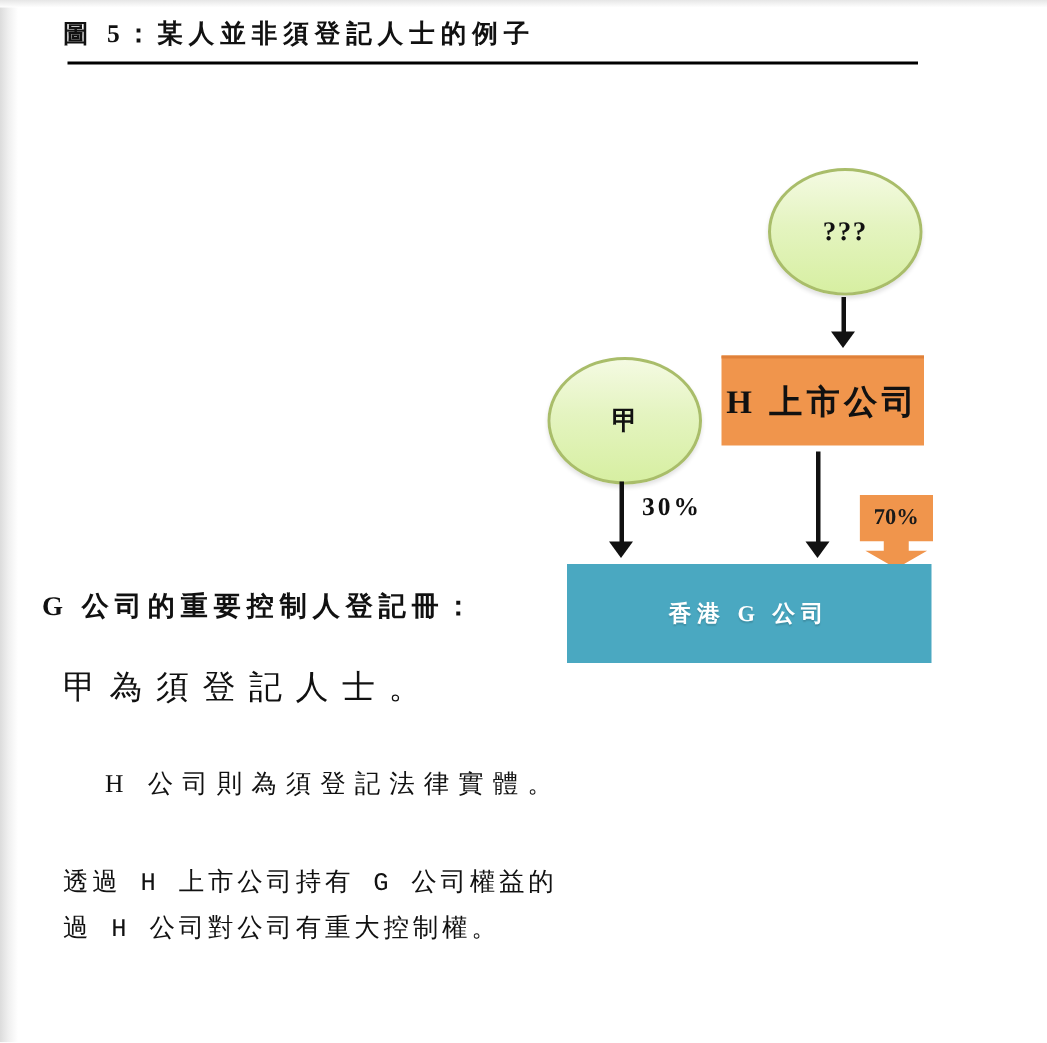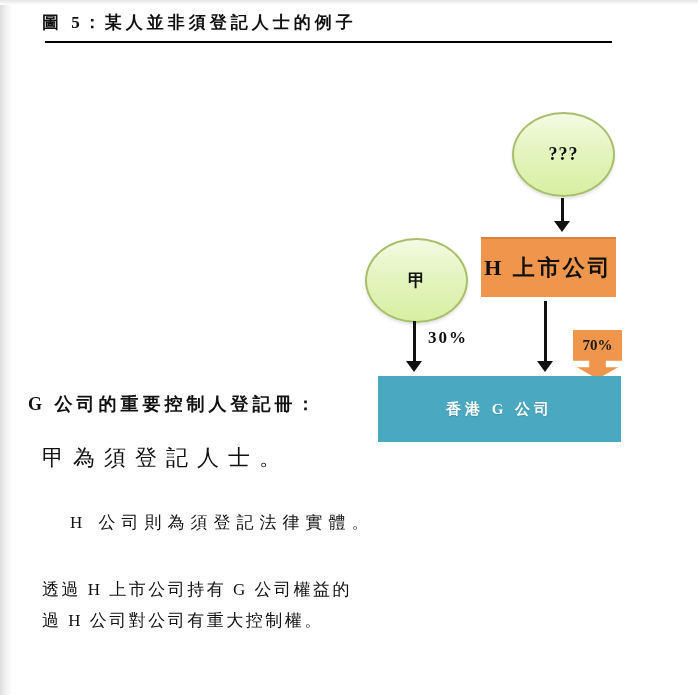--- a/index.html
+++ b/index.html
@@ -86,21 +86,21 @@
     font-size:22px; letter-spacing:9px; white-space:nowrap;
   }
   .note-2 {
     position:absolute; left:42px; top:511px;
     font-size:17px; letter-spacing:6px; white-space:nowrap;margin-left:28px;
   }
   .note-para {
     position:absolute; left:42px; top:574px; width:340px;
     font-size:17px; line-height:31px; letter-spacing:2.5px;
   }
-  .note-para .pline { white-space:nowrap; }
+  .note-para .pline { white-space:nowrap;font-family:Liberation Mono, monospace; }
 </style>
 </head>
 <body>
 
 <div class="page">
   <div class="edge-left"></div>
   <div class="edge-top"></div>
 
   <div class="fig-title">
     <span class="prefix">圖 5：</span><span>某人並非須登記人士的例子</span>

